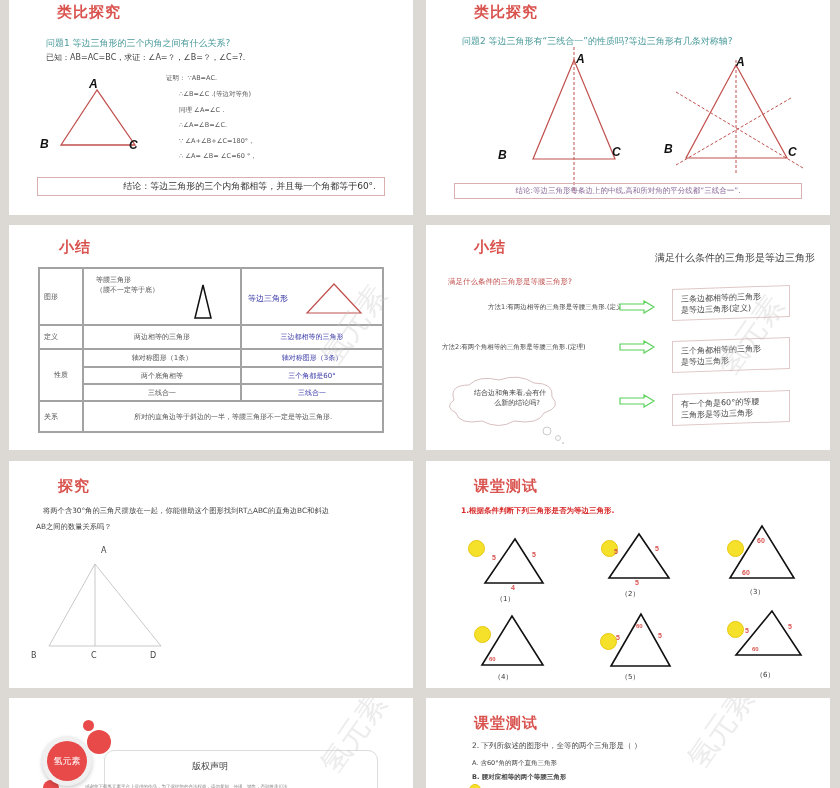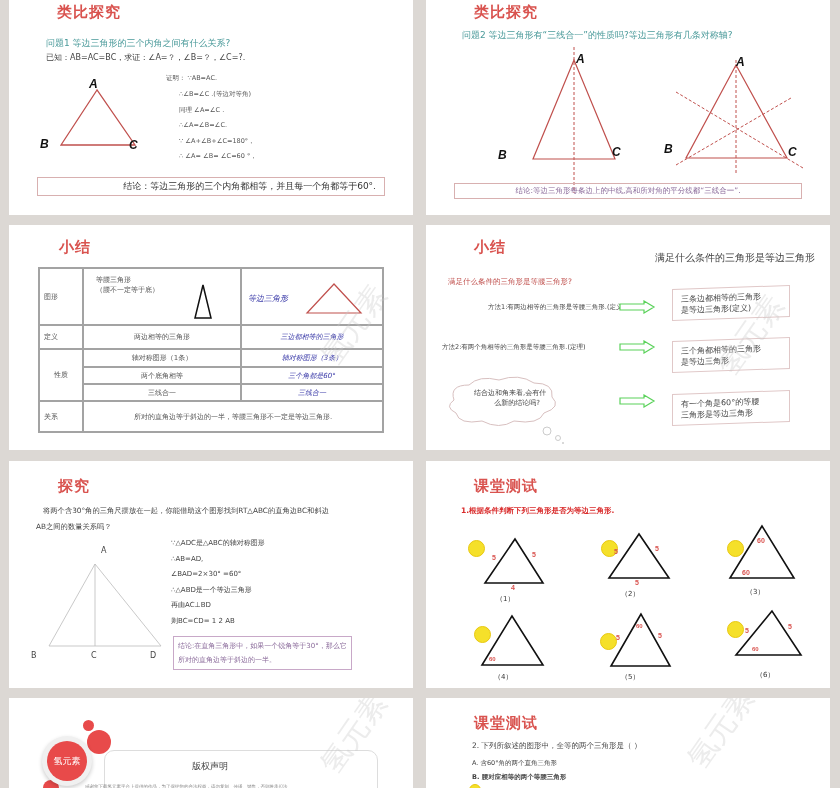--- a/index.html
+++ b/index.html
@@ -16,21 +16,21 @@
   .title{position:absolute;color:#d9534f;font-size:15px;font-family:"DejaVu Serif","Liberation Serif",serif;font-weight:bold;letter-spacing:1px;}
   .txt{position:absolute;font-size:8px;line-height:10px;white-space:nowrap;color:#444;}
   .teal{color:#4a9a9a;font-size:9px;}
   .small{font-size:6.5px;color:#555;}
   .lbl{position:absolute;font-family:"Liberation Sans",sans-serif;font-weight:bold;font-style:italic;font-size:12px;color:#111;}
   .concl{position:absolute;border:1px solid #d8b0b0;font-size:9px;white-space:nowrap;padding:2px 8px;color:#333;}
   svg{position:absolute;}
   table.sum{position:absolute;left:29px;top:42px;width:346px;border-collapse:collapse;font-size:7px;color:#555;}
   table.sum td{border:2px solid #a3a3a3;padding:0 4px;text-align:center;}
   table.sum td.h{text-align:left;width:34px;}
-  .blue{color:#3a3aa8;font-style:italic;}
+  .blue{color:#3a3aa8;}
   .paper{position:absolute;border:1px solid #e0c8c8;background:#fff;padding:4px 8px;font-size:8px;line-height:11px;color:#444;transform:skewY(-2deg);}
   .smiley{position:absolute;width:15px;height:15px;border-radius:50%;background:#f5e02a;border:1px solid #e8c810;}
   .cap{position:absolute;font-size:7px;color:#333;}
   .num{position:absolute;font-size:7px;color:#d9534f;font-weight:bold;font-family:"Liberation Sans",sans-serif;}
   .wm{position:absolute;font-size:30px;color:rgba(200,200,200,0.35);transform:rotate(-55deg);font-family:"DejaVu Serif",serif;}
   .circle{position:absolute;border-radius:50%;background:#e84a4a;}
 </style>
 </head>
 <body>
 
@@ -48,21 +48,21 @@
   <div class="txt small" style="left:170px;top:89px;">∴∠B=∠C .(等边对等角)</div>
   <div class="txt small" style="left:170px;top:105px;">同理 ∠A=∠C .</div>
   <div class="txt small" style="left:170px;top:120px;">∴∠A=∠B=∠C.</div>
   <div class="txt small" style="left:170px;top:136px;">∵ ∠A+∠B+∠C=180°，</div>
   <div class="txt small" style="left:170px;top:151px;">∴ ∠A= ∠B= ∠C=60 °，</div>
   <div class="concl" style="left:28px;top:177px;width:330px;text-align:right;">结论：等边三角形的三个内角都相等，并且每一个角都等于60°.</div>
 </div>
 
 <div class="slide s2">
   <div class="title" style="left:48px;top:3px;">类比探究</div>
-  <div class="txt teal" style="left:36px;top:30px;">问题2 等边三角形有“三线合一”的性质吗?等边三角形有几条对称轴?</div>
+  <div class="txt teal" style="left:36px;top:36px;">问题2 等边三角形有“三线合一”的性质吗?等边三角形有几条对称轴?</div>
   <svg style="left:80px;top:45px;" width="120" height="150">
     <polygon points="68,15 27,114 109,114" fill="none" stroke="#c0504d" stroke-width="1.2"></polygon>
     <line x1="68" y1="2" x2="68" y2="148" stroke="#c0504d" stroke-width="1" stroke-dasharray="3,2"></line>
   </svg>
   <div class="lbl" style="left:150px;top:52px;">A</div>
   <div class="lbl" style="left:72px;top:148px;">B</div>
   <div class="lbl" style="left:186px;top:145px;">C</div>
   <svg style="left:245px;top:55px;" width="140" height="120">
     <polygon points="65,10 15,103 116,103" fill="none" stroke="#c0504d" stroke-width="1.2"></polygon>
     <line x1="65" y1="5" x2="65" y2="118" stroke="#c0504d" stroke-width="1" stroke-dasharray="3,2"></line>
@@ -165,31 +165,20 @@
   <div class="txt" style="left:34px;top:45px;font-size:7.3px;">将两个含30°角的三角尺摆放在一起，你能借助这个图形找到RT△ABC的直角边BC和斜边</div>
   <div class="txt" style="left:27px;top:61px;font-size:7.3px;">AB之间的数量关系吗？</div>
   <svg style="left:30px;top:95px;" width="130" height="95">
     <polygon points="56,8 10,90 122,90" fill="none" stroke="#bbb" stroke-width="0.8"></polygon>
     <line x1="56" y1="8" x2="56" y2="90" stroke="#bbb" stroke-width="0.8"></line>
   </svg>
   <div class="txt" style="left:92px;top:85px;font-size:8px;">A</div>
   <div class="txt" style="left:22px;top:190px;font-size:8px;">B</div>
   <div class="txt" style="left:82px;top:190px;font-size:8px;">C</div>
   <div class="txt" style="left:141px;top:190px;font-size:8px;">D</div>
-  <div class="txt" style="left:162px;top:75px;font-size:7px;line-height:15.5px;">
-    <span>∵△ADC是△ABC的轴对称图形</span><br>
-    <span>∴AB=AD,</span><br>
-    <span>∠BAD=2×30° =60°</span><br>
-    <span>∴△ABD是一个等边三角形</span><br>
-    <span>再由AC⊥BD</span><br>
-    <span>则BC=CD= 1 2 AB</span>
-  </div>
-  <div class="concl" style="left:164px;top:175px;font-size:7px;line-height:14px;color:#8a6a9a;border-color:#c8a8c8;padding:2px 4px;">
-    <span>结论:在直角三角形中，如果一个锐角等于30°，那么它</span><br><span>所对的直角边等于斜边的一半。</span>
-  </div>
 </div>
 
 <div class="slide s6">
   <div class="title" style="left:48px;top:16px;">课堂测试</div>
   <div class="txt" style="left:35px;top:45px;font-size:7.5px;color:#d92b2b;font-weight:bold;">1.根据条件判断下列三角形是否为等边三角形.</div>
 
   <div class="smiley" style="left:42px;top:79px;"></div>
   <svg style="left:55px;top:75px;" width="70" height="55">
       <polygon points="34,3 4,47 62,47" fill="none" stroke="#111" stroke-width="1.6"></polygon>
     </svg>

